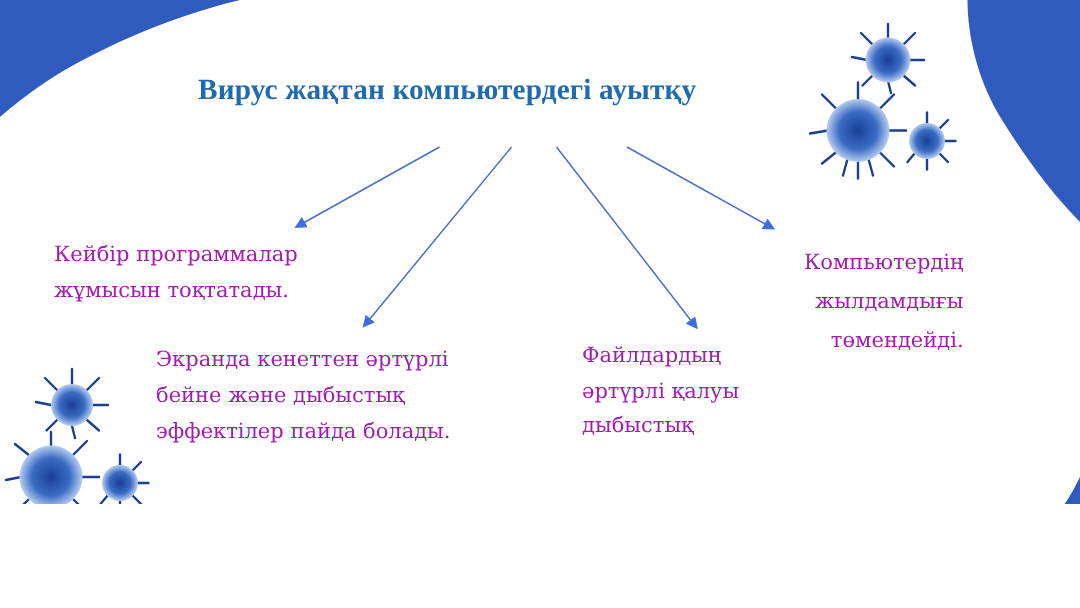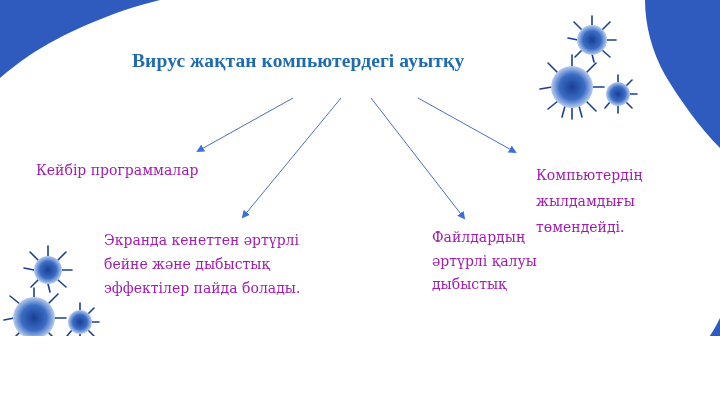--- a/index.html
+++ b/index.html
@@ -12,22 +12,22 @@
       font-family: "Liberation Serif", serif; font-weight: bold;
       font-size: 19.5px; color: #1f6bb0; white-space: nowrap; letter-spacing: 0.1px;
     }
     .text-block {
       position: absolute; font-family: "DejaVu Serif", serif;
       font-size: 14px; line-height: 24px; color: #a21caf; white-space: nowrap;
     }
     .text-block .line { display: block; }
     .t1 { left: 36px; top: 158px; }
     .t2 { left: 104px; top: 228px; }
-    .t3 { left: 388px; top: 226px; line-height: 23.5px; margin-left: 44px; }
-    .t4 { left: 536px; top: 162px; line-height: 26px; }
+    .t3 { left: 388px; top: 226px; line-height: 23.5px; }
+    .t4 { left: 536px; top: 162px; line-height: 26px; text-align: right; }
     .arrows { position: absolute; left: 0; top: 0; width: 720px; height: 405px; pointer-events: none; }
     .virus { position: absolute; }
   </style>
 </head>
 <body>
 
 <div class="slide">
 
   <svg class="bg-shapes" viewBox="0 0 720 405" xmlns="http://www.w3.org/2000/svg">
 
@@ -47,20 +47,21 @@
       </marker>
     </defs>
     <line x1="293" y1="98" x2="198" y2="151" stroke="#4a6ec8" stroke-width="1" marker-end="url(#ah)"></line>
     <line x1="341" y1="98" x2="243" y2="217" stroke="#4a6ec8" stroke-width="1" marker-end="url(#ah)"></line>
     <line x1="371" y1="98" x2="464" y2="218" stroke="#4a6ec8" stroke-width="1" marker-end="url(#ah)"></line>
     <line x1="418" y1="98" x2="515" y2="152" stroke="#4a6ec8" stroke-width="1" marker-end="url(#ah)"></line>
   </svg>
 
   <div class="text-block t1">
     <span class="line">Кейбір программалар</span>
+    <span class="line">жұмысын тоқтатады.</span>
   </div>
 
   <div class="text-block t2">
     <span class="line">Экранда кенеттен әртүрлі</span>
     <span class="line">бейне және дыбыстық</span>
     <span class="line">эффектілер пайда болады.</span>
   </div>
 
   <div class="text-block t3">
     <span class="line">Файлдардың</span>

